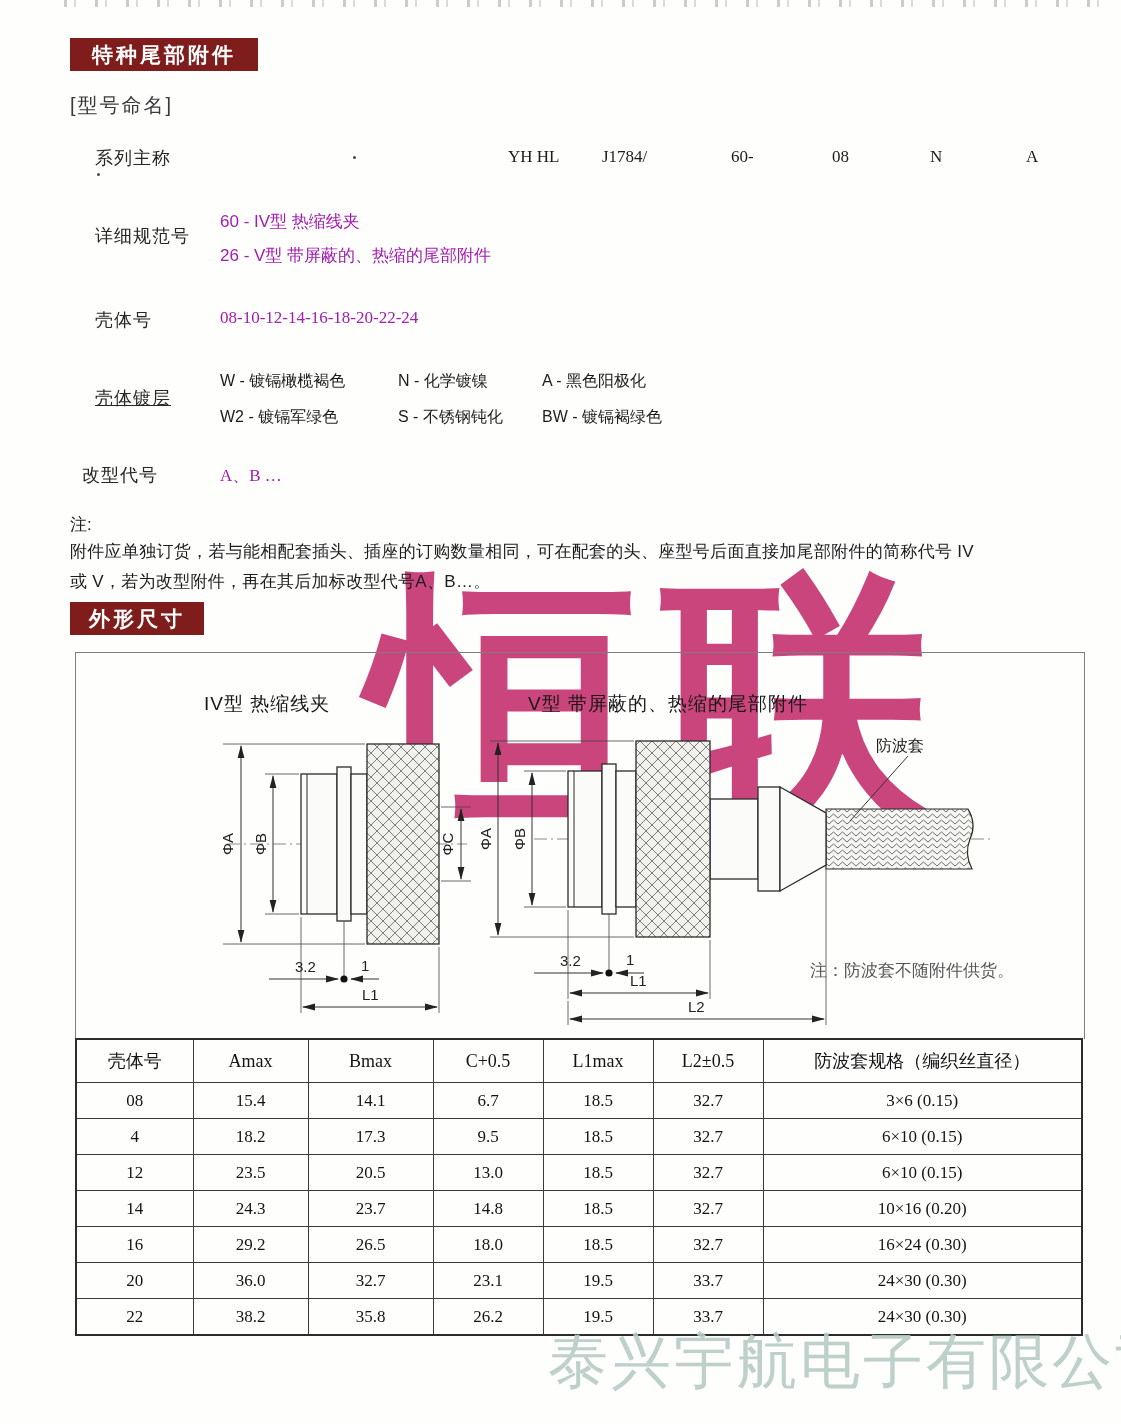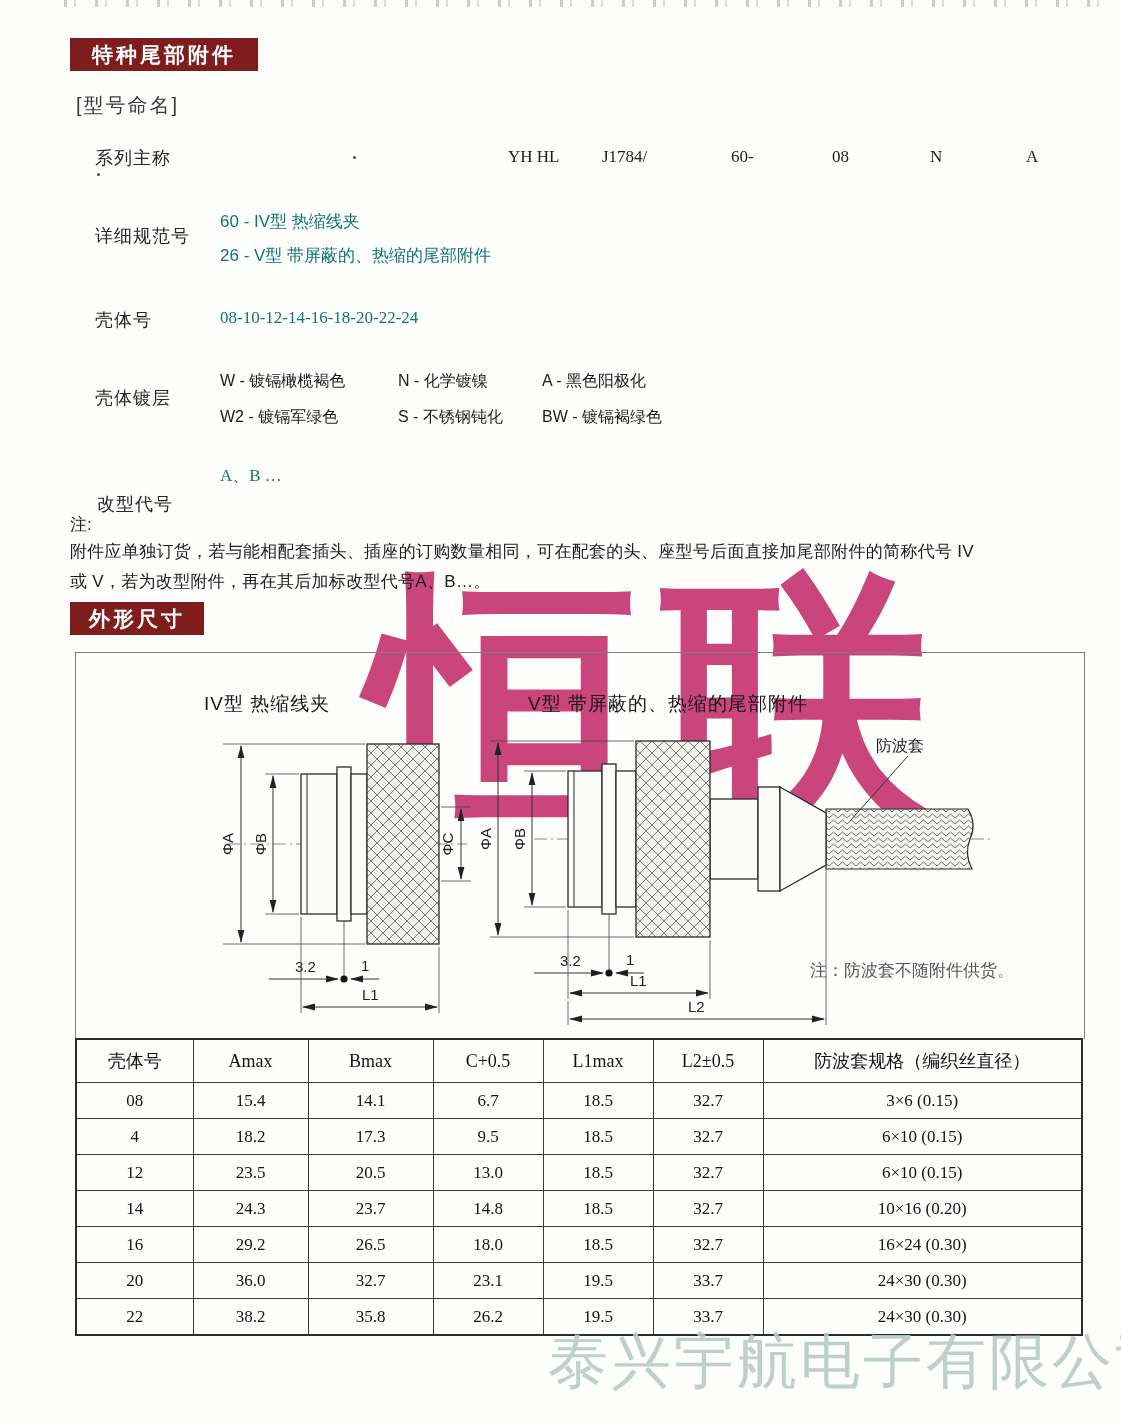--- a/index.html
+++ b/index.html
@@ -40,25 +40,25 @@
   
   .badge{
     background:#7f1d1d;color:#fff;
     font-weight:bold;font-size:21px;
     letter-spacing:3px;
     display:flex;align-items:center;justify-content:center;
   }
   .badge1{left:70px;top:38px;width:188px;height:33px;}
   .badge2{left:70px;top:602px;width:134px;height:33px;}
   
-  .sec-sub{left:76px;top:92px;font-size:20px;color:#3a3a3a;letter-spacing:2px;}
+  .sec-sub{left:70px;top:92px;font-size:20px;color:#3a3a3a;letter-spacing:2px;}
   .f-label{font-size:18px;color:#262626;letter-spacing:1px;}
   .serif-val{font-family:"Liberation Serif","DejaVu Serif",serif;}
   .code-part{position:absolute;top:147px;font-size:17px;font-family:"Liberation Serif","DejaVu Serif",serif;color:#1c1c1c;}
-  .spec-line,.plain-val{font-size:17px;color:#0f766e;}
+  .spec-line,.plain-val{font-size:17px;color:#a21caf;}
   .plating-grid{
     left:220px;top:371px;width:500px;
     display:grid;grid-template-columns:178px 144px 1fr;
     row-gap:15px;font-size:16px;color:#1c1c1c;
   }
   .stray-dot{width:3px;height:3px;background:#4a4a4a;border-radius:50%;}
   
   .note-title{left:70px;top:513px;font-size:17px;}
   .note-line{left:70px;width:1045px;font-size:17px;color:#1c1c1c;letter-spacing:.3px;}
   
@@ -119,31 +119,31 @@
     <span class="code-part" style="left:930px;">N</span>
     <span class="code-part" style="left:1026px;">A</span>
 
     <div class="abs f-label" style="left:95px;top:224px;">详细规范号</div>
     <div class="abs spec-line" style="left:220px;top:210px;">60 - IV型 热缩线夹</div>
     <div class="abs spec-line" style="left:220px;top:244px;">26 - V型 带屏蔽的、热缩的尾部附件</div>
 
     <div class="abs f-label" style="left:95px;top:308px;">壳体号</div>
     <div class="abs plain-val serif-val" style="left:220px;top:308px;">08-10-12-14-16-18-20-22-24</div>
 
-    <div class="abs f-label" style="left:95px;top:386px;">壳体镀层</div>
+    <div class="abs f-label" style="left:95px;top:386px;text-decoration:underline;">壳体镀层</div>
     <div class="abs plating-grid">
       <span>W - 镀镉橄榄褐色</span>
       <span>N - 化学镀镍</span>
       <span>A - 黑色阳极化</span>
       <span>W2 - 镀镉军绿色</span>
       <span>S - 不锈钢钝化</span>
       <span>BW - 镀镉褐绿色</span>
     </div>
 
-    <div class="abs f-label" style="left:97px;top:463px;margin-top:29px;">改型代号</div>
+    <div class="abs f-label" style="left:82px;top:463px;">改型代号</div>
     <div class="abs plain-val serif-val" style="left:220px;top:464px;">A、B …</div>
 
     <div class="abs note-title">注:</div>
     <div class="abs note-line" style="top:540px;">附件应单独订货，若与能相配套插头、插座的订购数量相同，可在配套的头、座型号后面直接加尾部附件的简称代号 IV</div>
     <div class="abs note-line" style="top:570px;">或 V，若为改型附件，再在其后加标改型代号A、B…。</div>
 
     <div class="abs badge badge2">外形尺寸</div>
 
     <div class="abs diagram-box">
       <div class="dg-title dg-title-left">IV型 热缩线夹</div>

